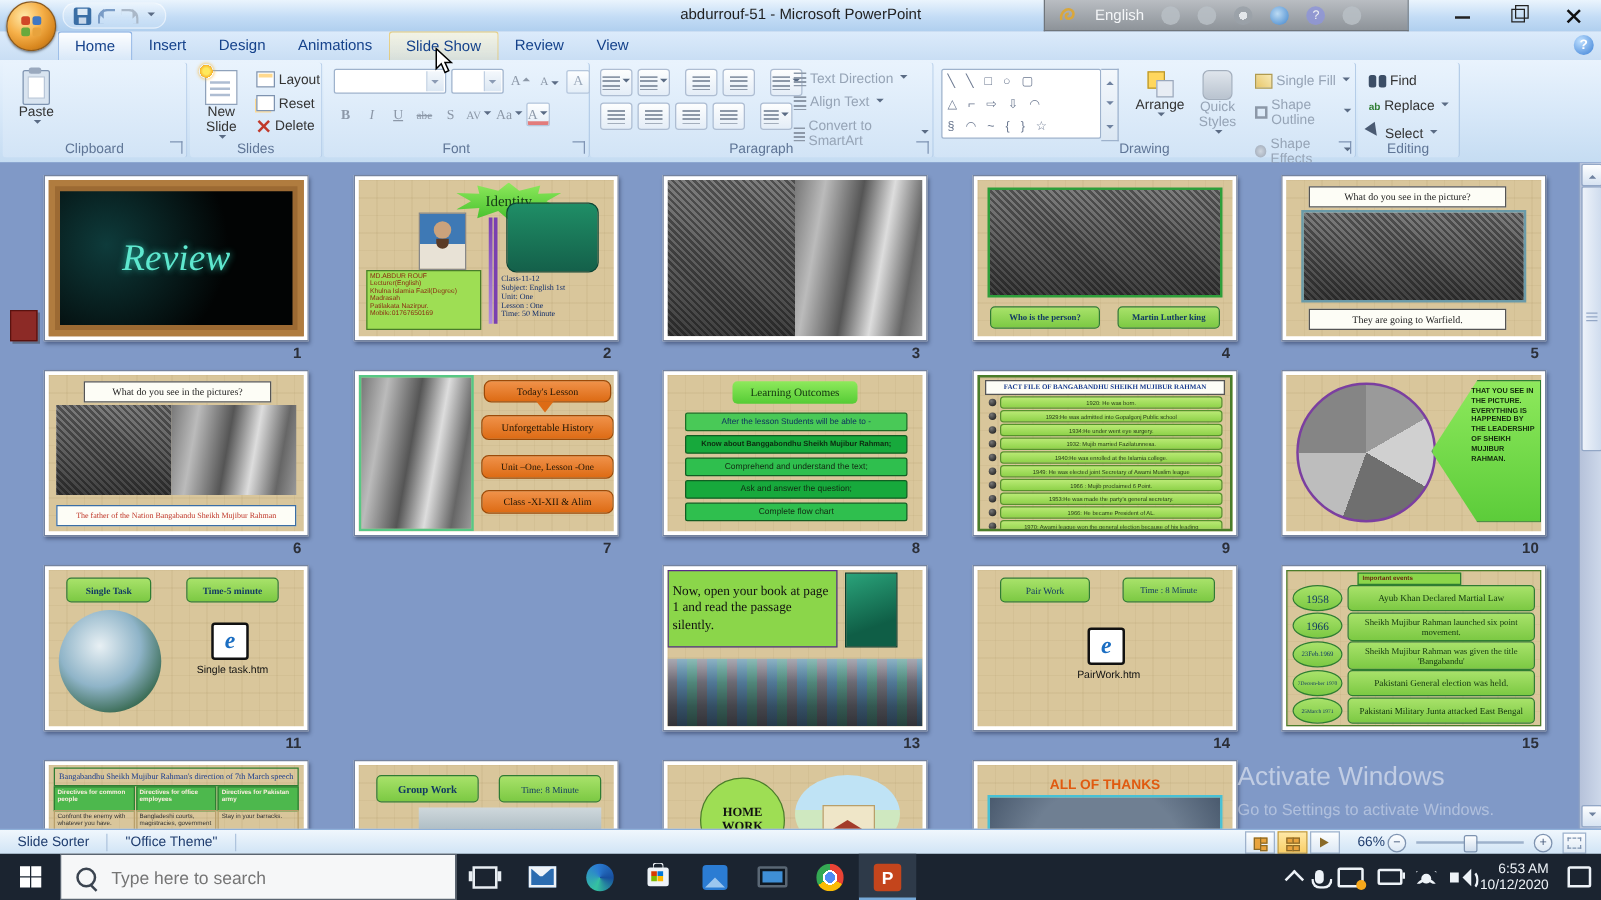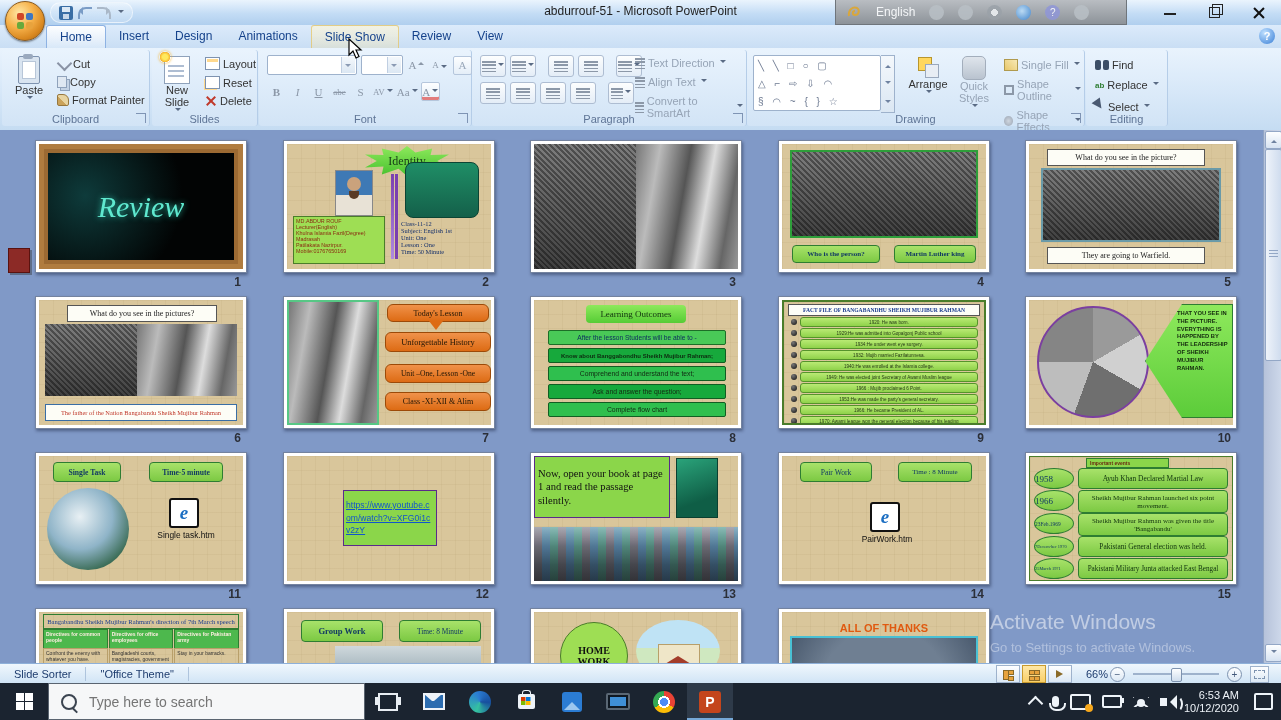--- a/index.html
+++ b/index.html
@@ -122,21 +122,21 @@
     font-family:"Liberation Serif",serif;display:flex;align-items:center;justify-content:center;text-align:center;}
   .ph{background:linear-gradient(115deg,#2c2c2c,#6e6e6e 30%,#3c3c3c 55%,#8a8a8a 75%,#2f2f2f);}
   .ph2{background:linear-gradient(100deg,#777 0%,#bbb 20%,#555 45%,#ddd 65%,#666 85%,#999 100%);}
   .crowd{background:repeating-linear-gradient(45deg,#9a9a9a 0 2px,#626262 2px 4px),linear-gradient(#cfcfcf,#6a6a6a);background-blend-mode:multiply;}
   .ie-ico{width:26px;height:26px;background:#fff;border:2px solid #111;border-radius:3px;color:#1b6ec2;
     font-family:"Liberation Serif",serif;font-style:italic;font-weight:bold;font-size:19px;display:flex;align-items:center;justify-content:center;}
   .grow9{height:8px;background:linear-gradient(#b9ea74,#8fd24a);border:1px solid #55932b;border-radius:3px;
     font-size:4.6px;color:#273a18;display:flex;align-items:center;justify-content:center;position:relative;margin:1px 4px 0 14px;}
   .grow9 .dot{position:absolute;left:-10px;top:1px;width:6px;height:6px;border-radius:50%;background:radial-gradient(circle at 35% 30%,#777,#111);}
   .oval{background:linear-gradient(#a8e26a,#7cc943);border:1.5px solid #2e7d32;border-radius:50%;
-    font-family:"Liberation Serif",serif;color:#123a63;display:flex;align-items:center;text-align:center;}
+    font-family:"Liberation Serif",serif;color:#123a63;display:flex;align-items:center;justify-content:center;text-align:center;}
   
   .wm{position:absolute;left:990px;top:480px;color:rgba(245,248,252,.55);}
   .wm .l1{font-size:21px;}
   .wm .l2{font-size:13px;margin-top:6px;color:rgba(235,240,248,.45);}
   .redsq{position:absolute;left:8px;top:248px;width:20px;height:23px;background:#8c2a26;box-shadow:2px 2px 0 #2a2a2a66;border:1px solid #5a120f;}
   
   .cursor{position:absolute;left:348px;top:38px;z-index:90;}
   
   .statusbar{position:absolute;left:0;top:663px;width:100%;height:20px;background:linear-gradient(#f0f7fd,#cfe3f5);
     border-top:1px solid #8eb0d9;display:flex;align-items:center;font-size:11px;color:#1e3c6e;}
@@ -265,34 +265,20 @@
 <div class="helpbtn">?</div>
 
 <div class="ribbon">
 
   <div class="rgroup" style="left:2px;width:148px;">
     <div style="position:absolute;left:4px;top:6px;" class="bigbtn">
       <span class="clip-ico"></span>
       <span>Paste</span>
       <span class="caret"></span>
     </div>
-    <div style="position:absolute;left:52px;top:6px;display:flex;flex-direction:column;gap:4px;">
-      <div class="rbtn">
-          <span class="mini-ico scissors"></span>
-          <span>Cut</span>
-        </div>
-      <div class="rbtn">
-          <span class="mini-ico copy-ico"></span>
-          <span>Copy</span>
-        </div>
-      <div class="rbtn">
-          <span class="mini-ico brush-ico"></span>
-          <span>Format Painter</span>
-        </div>
-    </div>
     <div class="glabel">Clipboard</div>
     <div class="launcher"></div>
   </div>
 
   <div class="rgroup" style="left:152px;width:106px;">
     <div style="position:absolute;left:2px;top:6px;" class="bigbtn">
       <span class="newslide-ico"></span>
       <span style="width:46px">New Slide</span>
       <span class="caret"></span>
     </div>
@@ -719,30 +705,20 @@
             <span>Time-5 minute</span>
           </div>
       <div style="position:absolute;left:8px;top:32px;width:82px;height:82px;border-radius:50%;background:radial-gradient(circle at 40% 35%,#e8f0f4,#8fb4c8 45%,#3e6f5a 75%,#2c4a3e);"></div>
       <div style="position:absolute;left:130px;top:42px;" class="ie-ico">e</div>
       <div style="position:absolute;left:102px;top:74px;width:90px;text-align:center;font-size:8.4px;color:#111;"><span>Single task.htm</span></div>
     </div>
       </div>
     <div class="snum">11</div>
   </div>
 
-  <div class="sw" style="left:283px;top:322px;">
-    <div class="thumb">
-        <div class="tin tan">
-      <div style="position:absolute;left:56px;top:34px;width:94px;height:56px;background:#8bd64a;border:1.5px solid #5a2a8a;display:flex;align-items:center;justify-content:center;padding:2px;box-sizing:border-box;">
-        <span style="font-size:8.6px;color:#1155cc;text-decoration:underline;word-break:break-all;line-height:1.5;">https://www.youtube.com/watch?v=XFG0i1cv2zY</span>
-      </div>
-    </div>
-      </div>
-    <div class="snum">12</div>
-  </div>
 
   <div class="sw" style="left:530px;top:322px;">
     <div class="thumb">
         <div class="tin tan">
       <div style="position:absolute;left:0;top:0;width:136px;height:62px;background:#8bd64a;border:1.5px solid #5a2a8a;box-sizing:border-box;display:flex;align-items:center;padding:2px 3px;">
         <span class="serif" style="font-size:10.6px;color:#111;line-height:1.25;">Now, open your book at page 1 and read the passage silently.</span>
       </div>
       <div style="position:absolute;left:142px;top:2px;width:40px;height:58px;background:linear-gradient(160deg,#2aa37a,#0f5e46 70%);border:1px solid #0a3f30;"></div>
       <div style="position:absolute;left:0;bottom:0;width:100%;height:54px;background:linear-gradient(#9ab4bc,#5d7a84 35%,#3c5058 70%,#2c3a40);">
         <div style="position:absolute;inset:0;background:repeating-linear-gradient(90deg,rgba(200,60,60,.25) 0 8px,rgba(60,120,200,.25) 8px 16px,rgba(60,180,90,.25) 16px 24px);mix-blend-mode:overlay;"></div>

